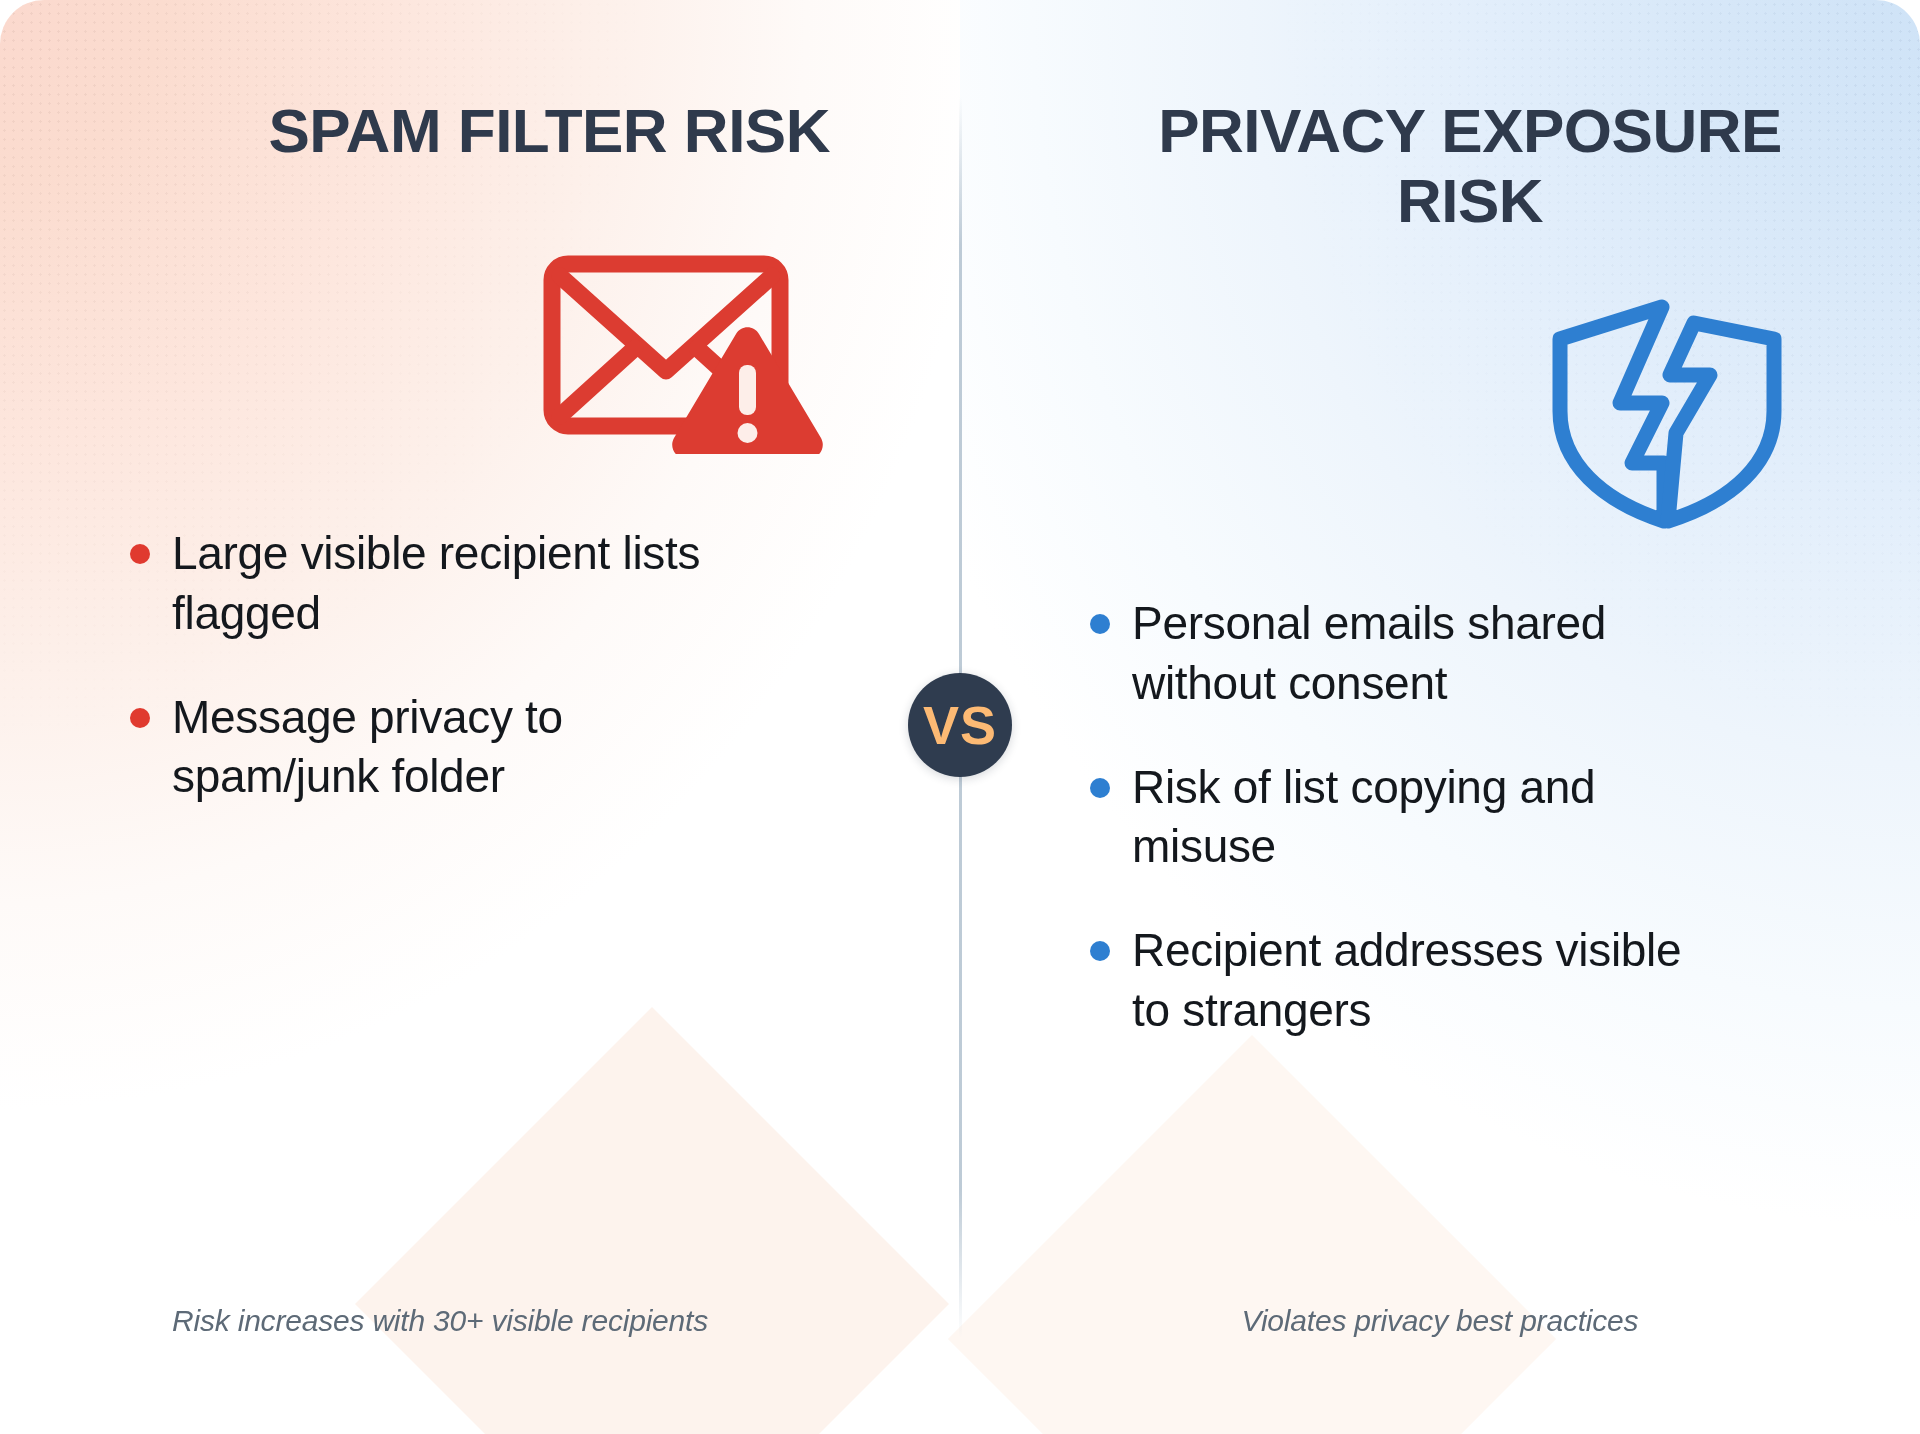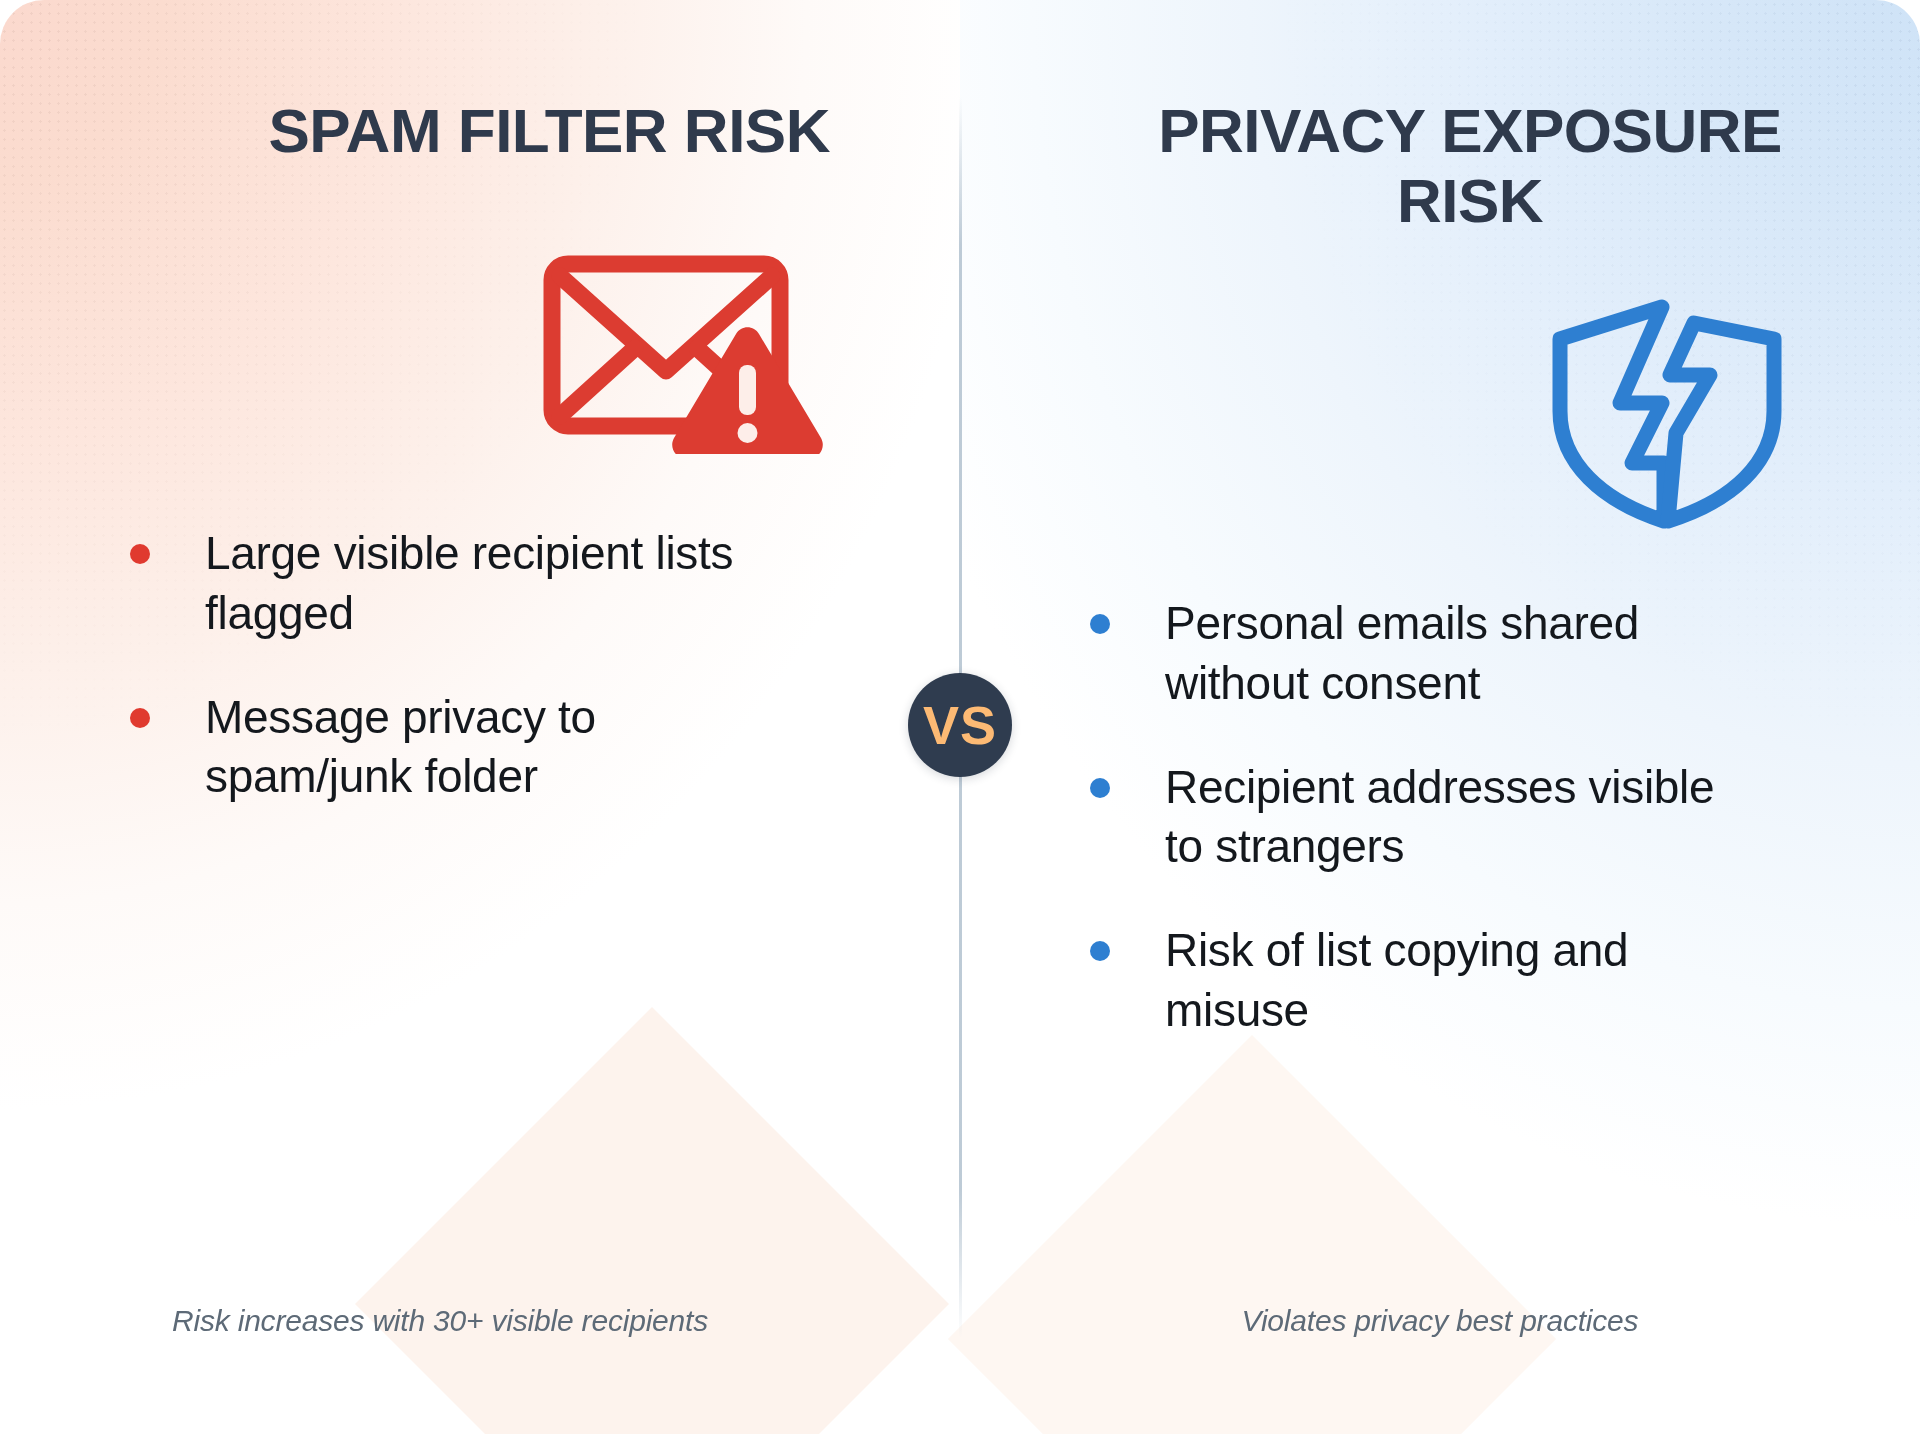--- a/index.html
+++ b/index.html
@@ -165,21 +165,20 @@
     margin: 56px 0 0 0;
     padding: 0;
     width: 100%;
     max-width: 640px;
     align-self: flex-start;
   }
   .bullet {
     display: flex;
     align-items: flex-start;
     margin-bottom: 44px;
-    gap: 33px;
   }
   .bullet:last-child { margin-bottom: 0; }
 
   .dot {
     flex: 0 0 auto;
     width: 20px;
     height: 20px;
     border-radius: 50%;
     margin-top: 20px;
     margin-right: 22px;
@@ -268,25 +267,25 @@
           </svg>
         </div>
 
         <ul class="bullets">
           <li class="bullet">
             <span class="dot dot-blue"></span>
             <span class="bullet-text">Personal emails shared without consent</span>
           </li>
           <li class="bullet">
             <span class="dot dot-blue"></span>
+            <span class="bullet-text">Risk of list copying and misuse</span>
+          </li>
+          <li class="bullet">
+            <span class="dot dot-blue"></span>
             <span class="bullet-text">Recipient addresses visible to strangers</span>
-          </li>
-          <li class="bullet">
-            <span class="dot dot-blue"></span>
-            <span class="bullet-text">Risk of list copying and misuse</span>
           </li>
         </ul>
 
         <div class="footnote footnote-right">Violates privacy best practices</div>
       </div>
     </section>
 
     <div class="divider"></div>
     <div class="vs-badge">VS</div>
 

